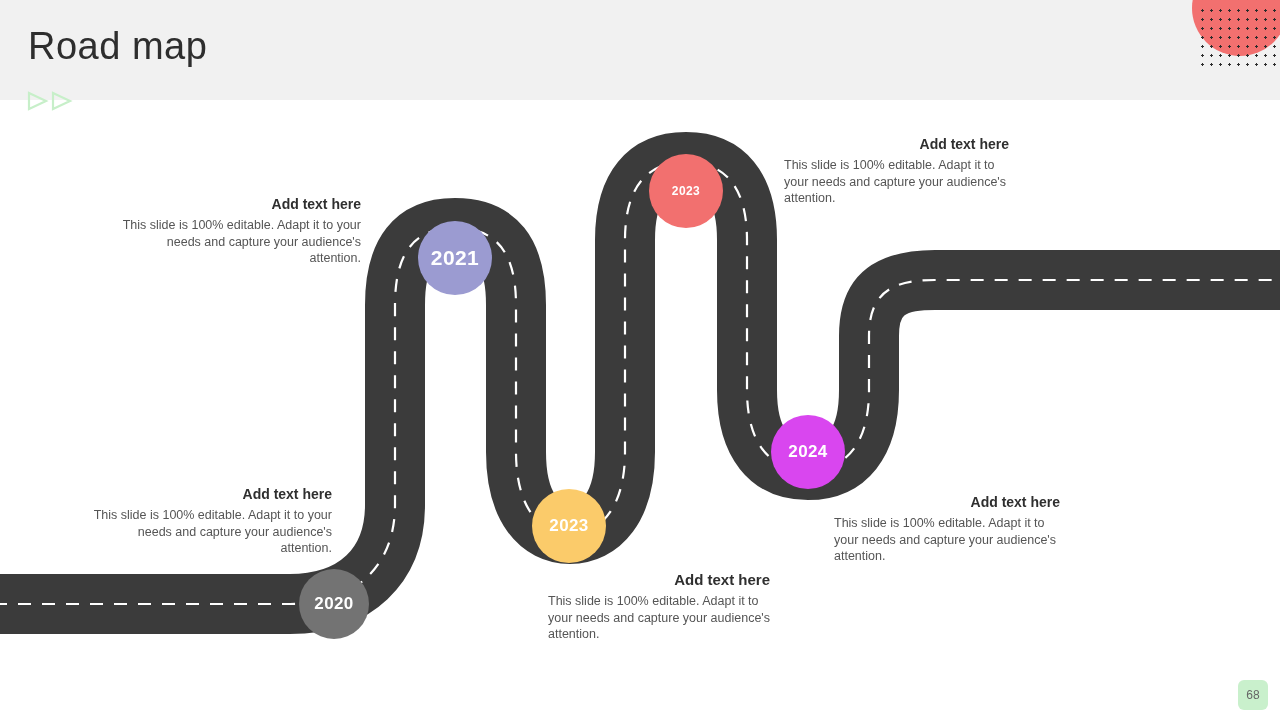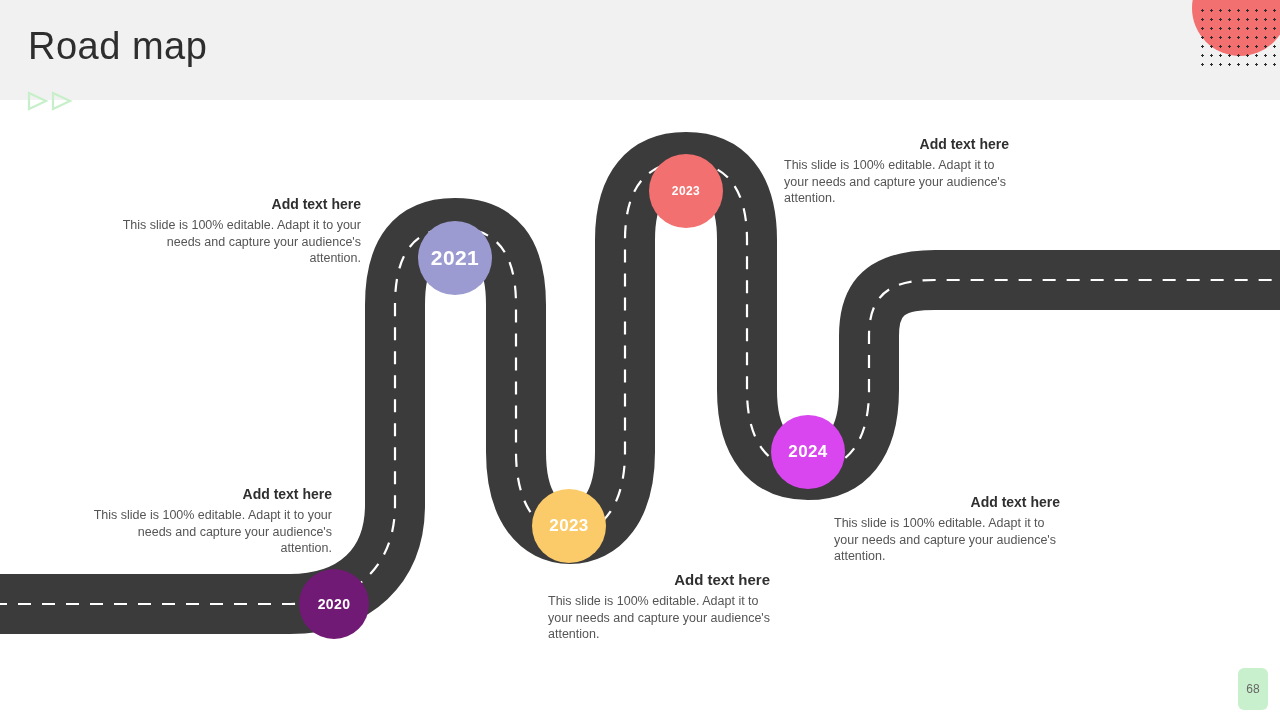--- a/index.html
+++ b/index.html
@@ -101,21 +101,21 @@
   }
   .align-right { text-align: right; }
   .align-left  { text-align: left; }
 
   
   .page-badge {
     position: absolute;
     right: 12px;
     bottom: 10px;
     width: 30px;
-    height: 42px;
+    height: 30px;
     border-radius: 6px;
     background: #c9f0cc;
     display: flex;
     align-items: center;
     justify-content: center;
     font-size: 12px;
     color: #666666;
   }
 </style>
 </head>
@@ -159,21 +159,21 @@
 
   <use href="#snake" fill="none" stroke="#3b3b3b" stroke-width="60" stroke-linecap="butt" stroke-linejoin="round" data-name="road-asphalt"></use>
 
   <use href="#snake" fill="none" stroke="#ffffff" stroke-width="2.2" stroke-dasharray="13 11" stroke-linecap="butt" data-name="road-center-dashes"></use>
 </svg>
 
 <style>
 </style>
 
 <div id="milestone-root" data-name="milestone-group">
-    <div class="milestone" data-name="milestone-2020" style="left: 299px; top: 569px; width: 70px; height: 70px; background: #701a75; font-size: 14px;">2020</div>
+    <div class="milestone" data-name="milestone-2020" style="left: 299px; top: 569px; width: 70px; height: 70px; background: #737373; font-size: 17px;">2020</div>
     <div class="milestone" data-name="milestone-2021" style="left: 418px; top: 221px; width: 74px; height: 74px; background: rgb(155, 155, 209); font-size: 21px;">2021</div>
     <div class="milestone" data-name="milestone-2022" style="left: 532px; top: 489px; width: 74px; height: 74px; background: rgb(251, 203, 106); font-size: 17px;">2023</div>
     <div class="milestone" data-name="milestone-2023" style="left: 649px; top: 154px; width: 74px; height: 74px; background: rgb(242, 112, 111); font-size: 12px;">2023</div>
     <div class="milestone" data-name="milestone-2024" style="left: 771px; top: 415px; width: 74px; height: 74px; background: #d946ef; font-size: 17px;">2024</div>
   </div>
 
 <div id="textblock-root" data-name="text-block-group">
     <div class="text-block align-right" data-name="block-2021" style="left: 121px; top: 196px; width: 240px;">
       <div class="tb-title" data-name="block-2021-title" style="font-size: 14px;">Add text here</div>
       <div class="tb-body" data-name="block-2021-body" style="font-size: 12.5px;">This slide is 100% editable. Adapt it to your needs and capture your audience's attention.</div>

